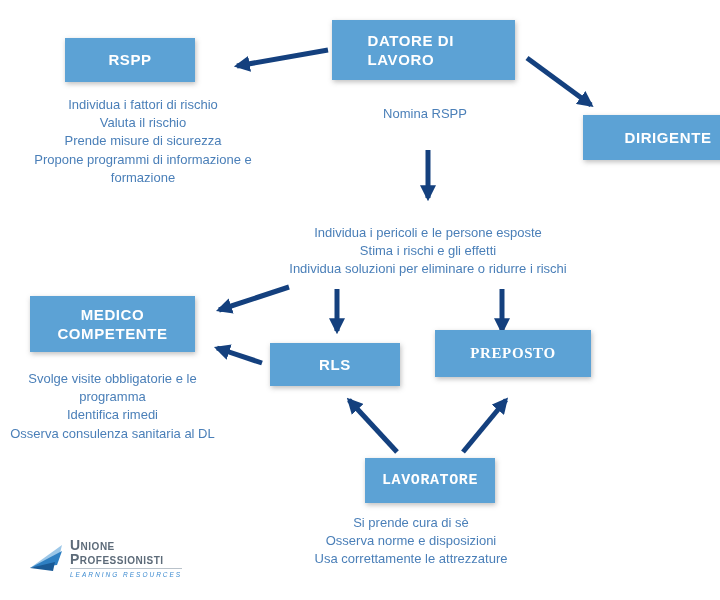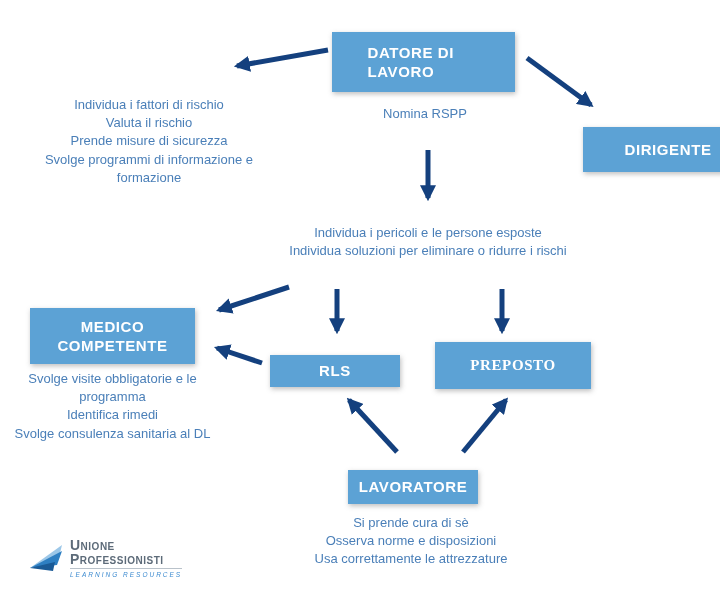--- a/index.html
+++ b/index.html
@@ -24,46 +24,45 @@
     font-weight: bold;
     font-size: 15px;
     letter-spacing: 0.6px;
     display: flex;
     align-items: center;
     justify-content: center;
     text-align: center;
     line-height: 1.3;
     box-shadow: 1px 2px 5px rgba(70,70,70,0.35);
     z-index: 2;
-    margin-top: 12px;
   }
   .node .lbl { display: block; }
   .node .lbl.left-wrap {
     width: 112px;
     text-align: left;
     margin: 0 auto;
   }
   .duties {
     position: absolute;
     color: #4a7fb8;
     font-size: 13px;
     line-height: 1.4;
     text-align: center;
     z-index: 2;
   }
   
   #box-datore     { left: 332px; top: 20px;  width: 183px; height: 60px; }
   #box-rspp       { left: 65px;  top: 38px;  width: 130px; height: 44px; }
   #box-dirigente  { left: 583px; top: 115px; width: 130px; height: 45px; padding-left: 20px; }
   #box-medico     { left: 30px;  top: 296px; width: 165px; height: 56px; }
-  #box-rls        { left: 270px; top: 343px; width: 130px; height: 32px; }
+  #box-rls        { left: 270px; top: 343px; width: 130px; height: 43px; }
   #box-preposto   { left: 435px; top: 330px; width: 156px; height: 47px; font-family: Liberation Serif, serif; }
-  #box-lavoratore { left: 348px; top: 458px; width: 130px; height: 34px; }
+  #box-lavoratore { left: 365px; top: 458px; width: 130px; height: 45px; font-family: Liberation Mono, monospace; }
   
-  #rspp-duties        { left: 15px;   top: 96px;  width: 268px; }
+  #rspp-duties        { left: 9px;   top: 96px;  width: 268px; }
   #datore-duties      { left: 330px; top: 96px;  width: 190px; margin-top: 9px; }
   #risk-lines         { left: 248px; top: 224px; width: 360px; }
   #medico-duties      { left: 10px;  top: 370px; width: 205px; }
   #lavoratore-duties  { left: 311px; top: 514px; width: 200px; }
   
   #logo {
     position: absolute;
     left: 28px; top: 538px;
     display: flex;
     align-items: center;
@@ -107,56 +106,60 @@
     <line x1="337" y1="289" x2="337" y2="331" stroke="#14407e" stroke-width="5" marker-end="url(#ah)"></line>
     <line x1="502" y1="289" x2="502" y2="331" stroke="#14407e" stroke-width="5" marker-end="url(#ah)"></line>
     <line x1="262" y1="363" x2="217" y2="348" stroke="#14407e" stroke-width="5" marker-end="url(#ah)"></line>
     <line x1="397" y1="452" x2="349" y2="400" stroke="#14407e" stroke-width="5" marker-end="url(#ah)"></line>
     <line x1="463" y1="452" x2="506" y2="400" stroke="#14407e" stroke-width="5" marker-end="url(#ah)"></line>
   </svg>
 
   <div class="node" id="box-datore">
     <span class="lbl left-wrap">DATORE DI LAVORO</span>
   </div>
+  <div class="node" id="box-rspp">
+    <span class="lbl">RSPP</span>
+  </div>
   <div class="node" id="box-dirigente">
     <span class="lbl">DIRIGENTE</span>
   </div>
   <div class="node" id="box-medico">
     <span class="lbl">MEDICO COMPETENTE</span>
   </div>
   <div class="node" id="box-rls">
     <span class="lbl">RLS</span>
   </div>
   <div class="node" id="box-preposto">
     <span class="lbl">PREPOSTO</span>
   </div>
   <div class="node" id="box-lavoratore">
     <span class="lbl">LAVORATORE</span>
   </div>
 
   <div class="duties" id="rspp-duties">
     <div>Individua i fattori di rischio</div>
     <div>Valuta il rischio</div>
     <div>Prende misure di sicurezza</div>
-    <div>Svolge programmi di informazione e formazione</div>
+    <div>Propone programmi di informazione e formazione</div>
   </div>
 
   <div class="duties" id="datore-duties">
     <div>Nomina RSPP</div>
   </div>
 
   <div class="duties" id="risk-lines">
     <div>Individua i pericoli e le persone esposte</div>
+    <div>Stima i rischi e gli effetti</div>
     <div>Individua soluzioni per eliminare o ridurre i rischi</div>
   </div>
 
   <div class="duties" id="medico-duties">
     <div>Svolge visite obbligatorie e le programma</div>
     <div>Identifica rimedi</div>
-    <div>Svolge consulenza sanitaria al DL</div>
+    <div>Osserva consulenza sanitaria al DL</div>
   </div>
 
   <div class="duties" id="lavoratore-duties">
     <div>Si prende cura di sè</div>
     <div>Osserva norme e disposizioni</div>
     <div>Usa correttamente le attrezzature</div>
   </div>
 
   <div id="logo">
     <svg width="36" height="32" viewBox="0 0 36 32">

